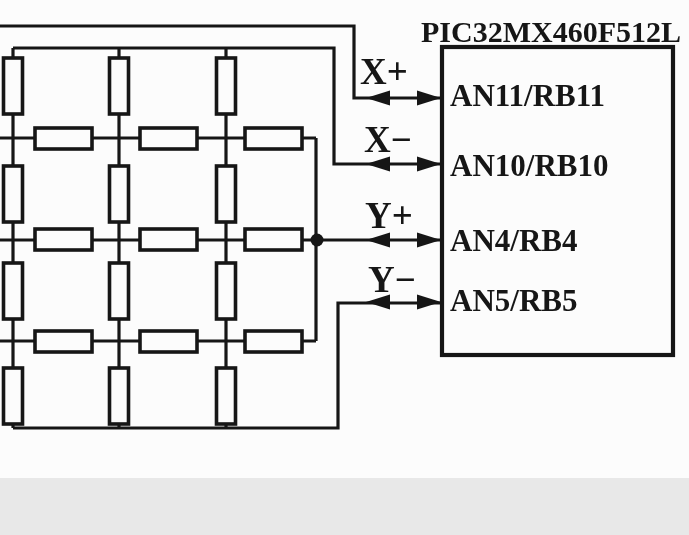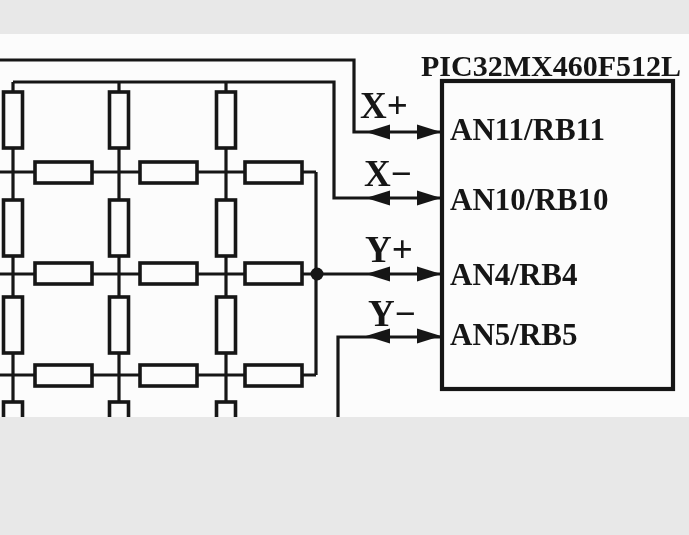--- a/index.html
+++ b/index.html
@@ -3,24 +3,23 @@
 <meta charset="utf-8">
 <style>
   html,body{margin:0;padding:0;}
   body{
     background:#e8e8e8;
     font-family:"Liberation Serif", serif;
   }
   .stage{
     position:relative;
     width:689px;
-    height:383px;
+    height:478px;
     background:#fcfcfc;
     overflow:hidden;
-    margin-top:34px;
   }
   .schematic{
     position:absolute;
     left:0; top:0;
   }
   .wire{
     fill:none;
     stroke:#161616;
     stroke-width:3.2;
   }

